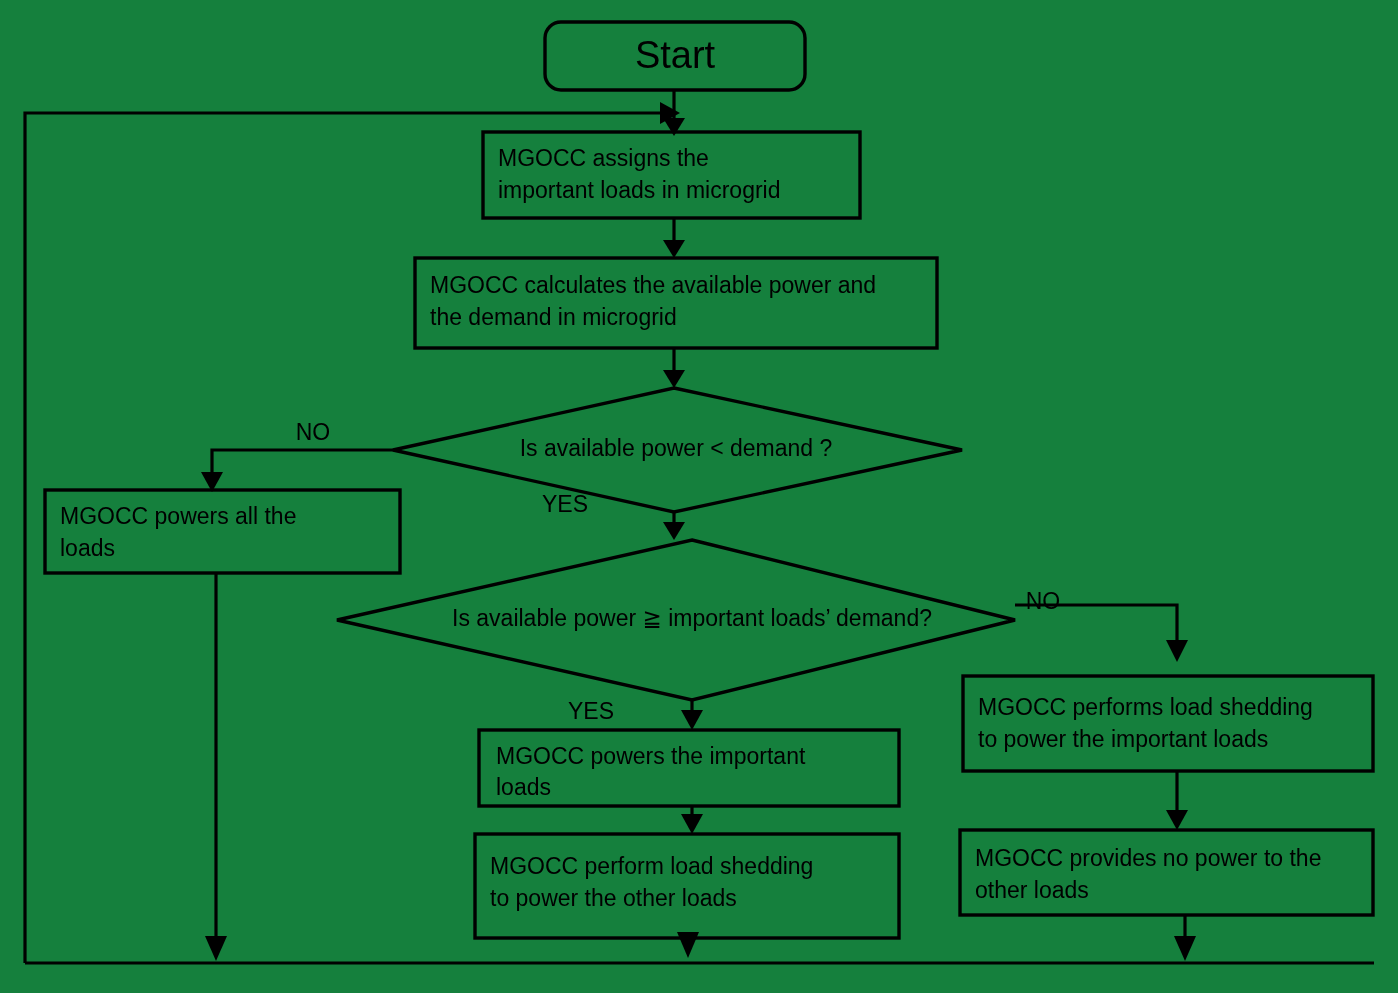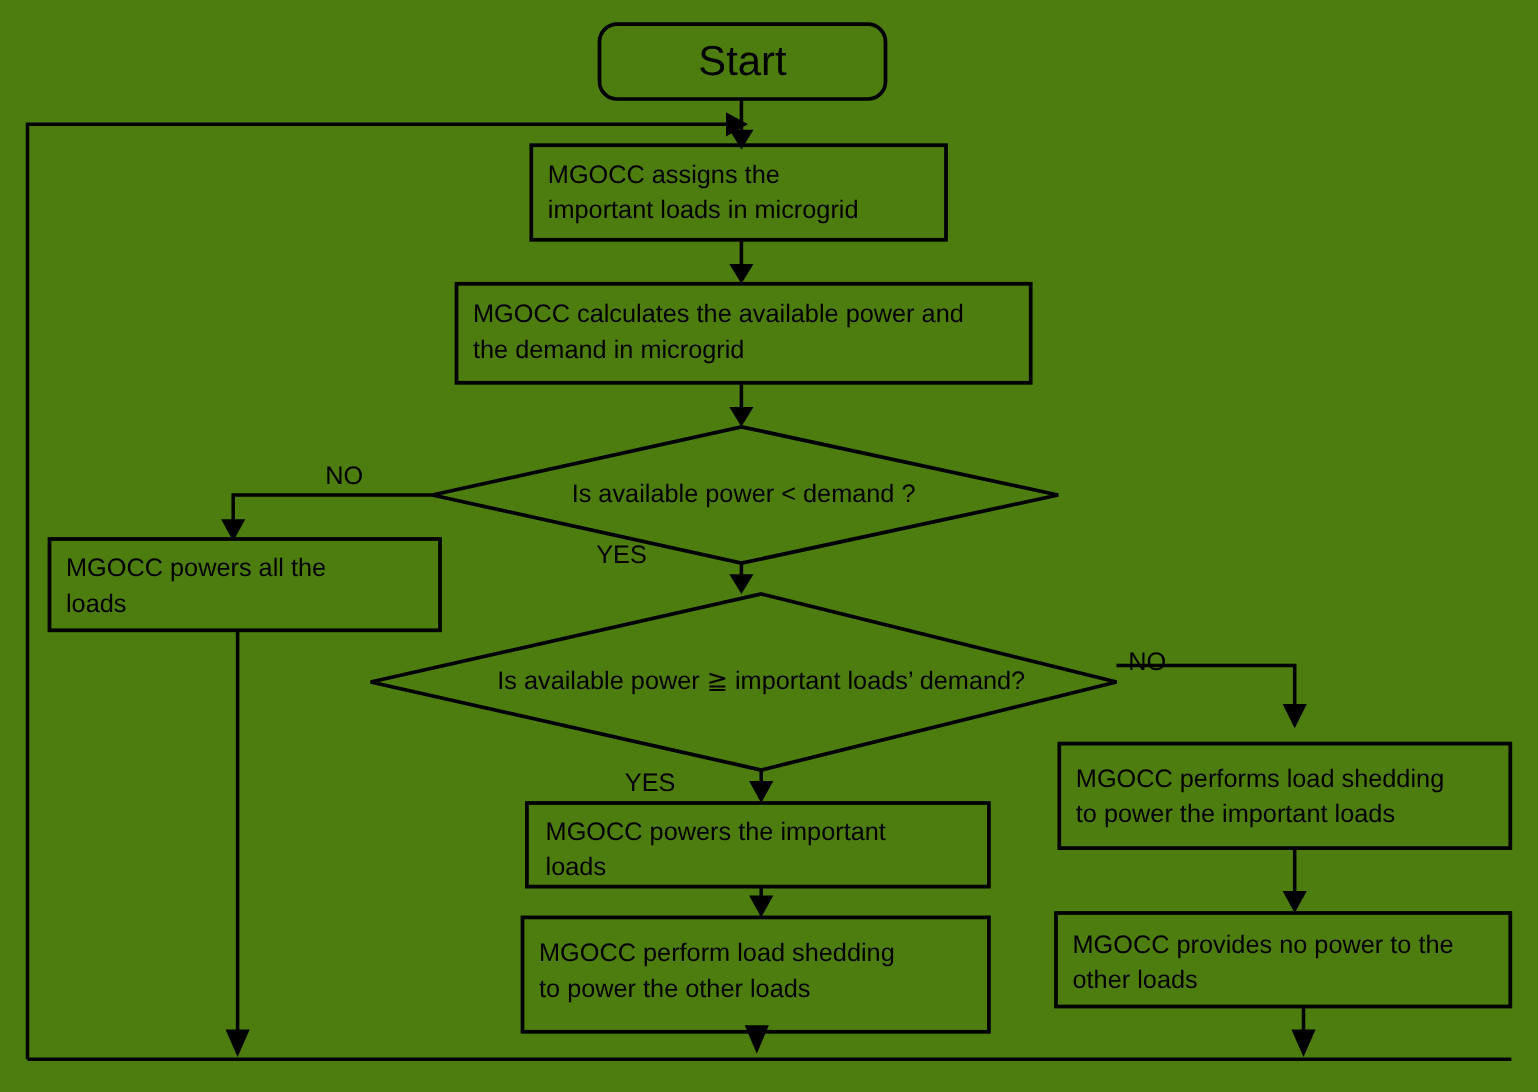--- a/index.html
+++ b/index.html
@@ -4,21 +4,21 @@
 <style>
   html, body {
     margin: 0;
     padding: 0;
     background: #ffffff;
   }
   #canvas {
     position: relative;
     width: 1398px;
     height: 993px;
-    background: #4d7c0f;
+    background: #15803d;
     font-family: "Liberation Sans", sans-serif;
   }
   svg#flow {
     position: absolute;
     left: 0;
     top: 0;
     width: 1398px;
     height: 993px;
   }
   .shape-fill { fill: #ffffff; }

